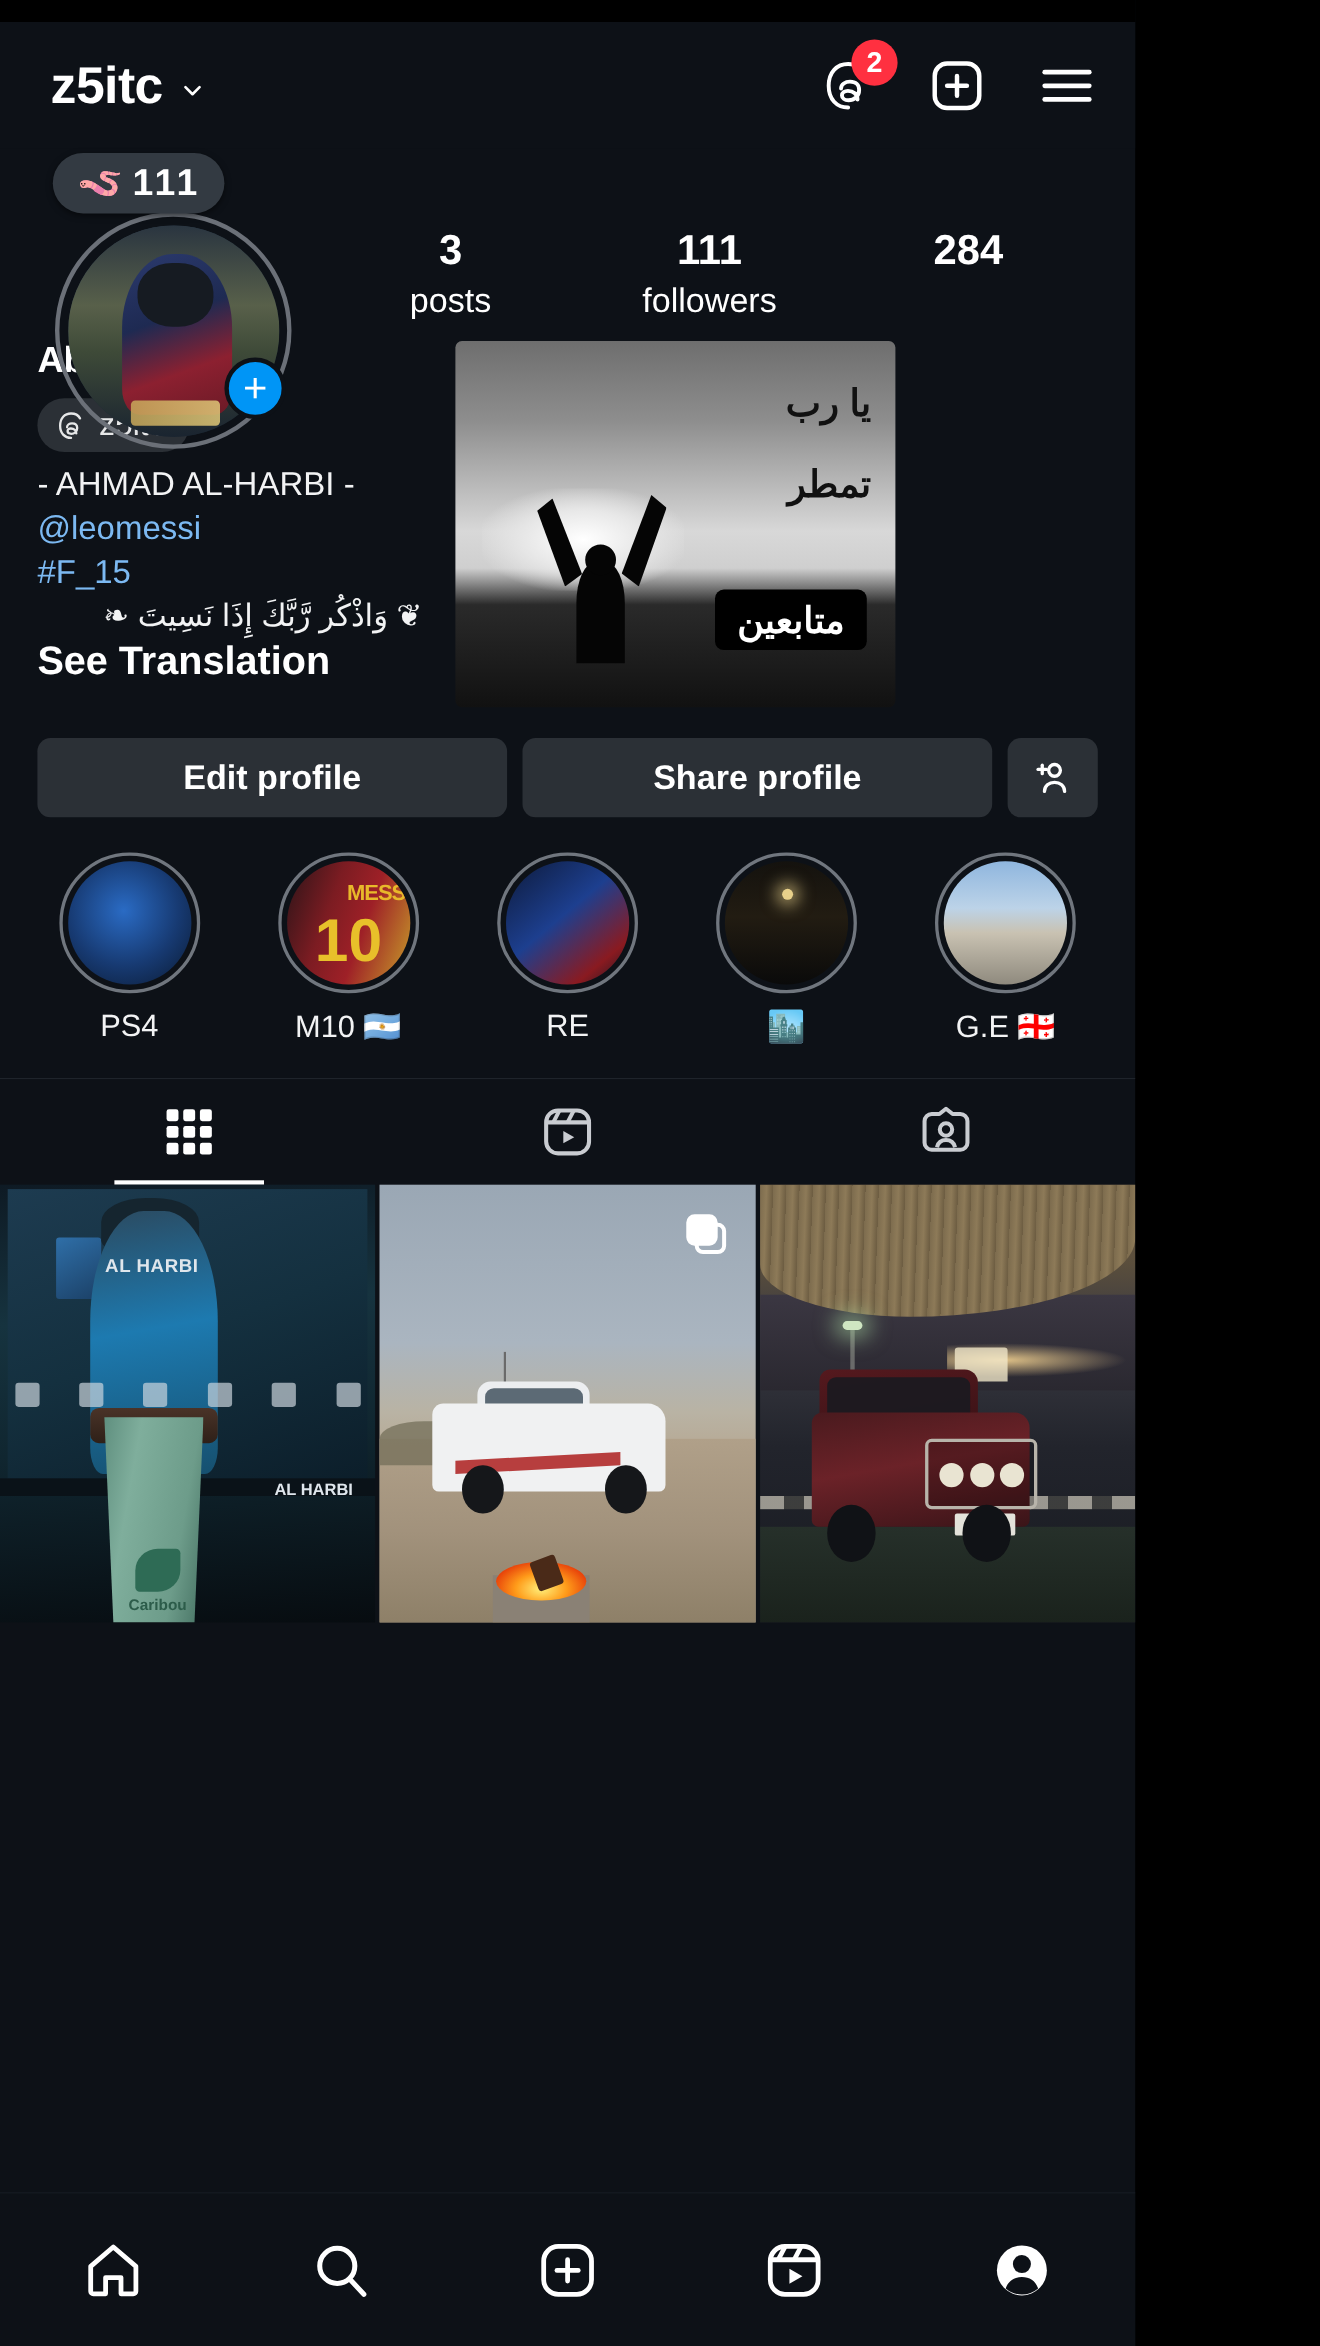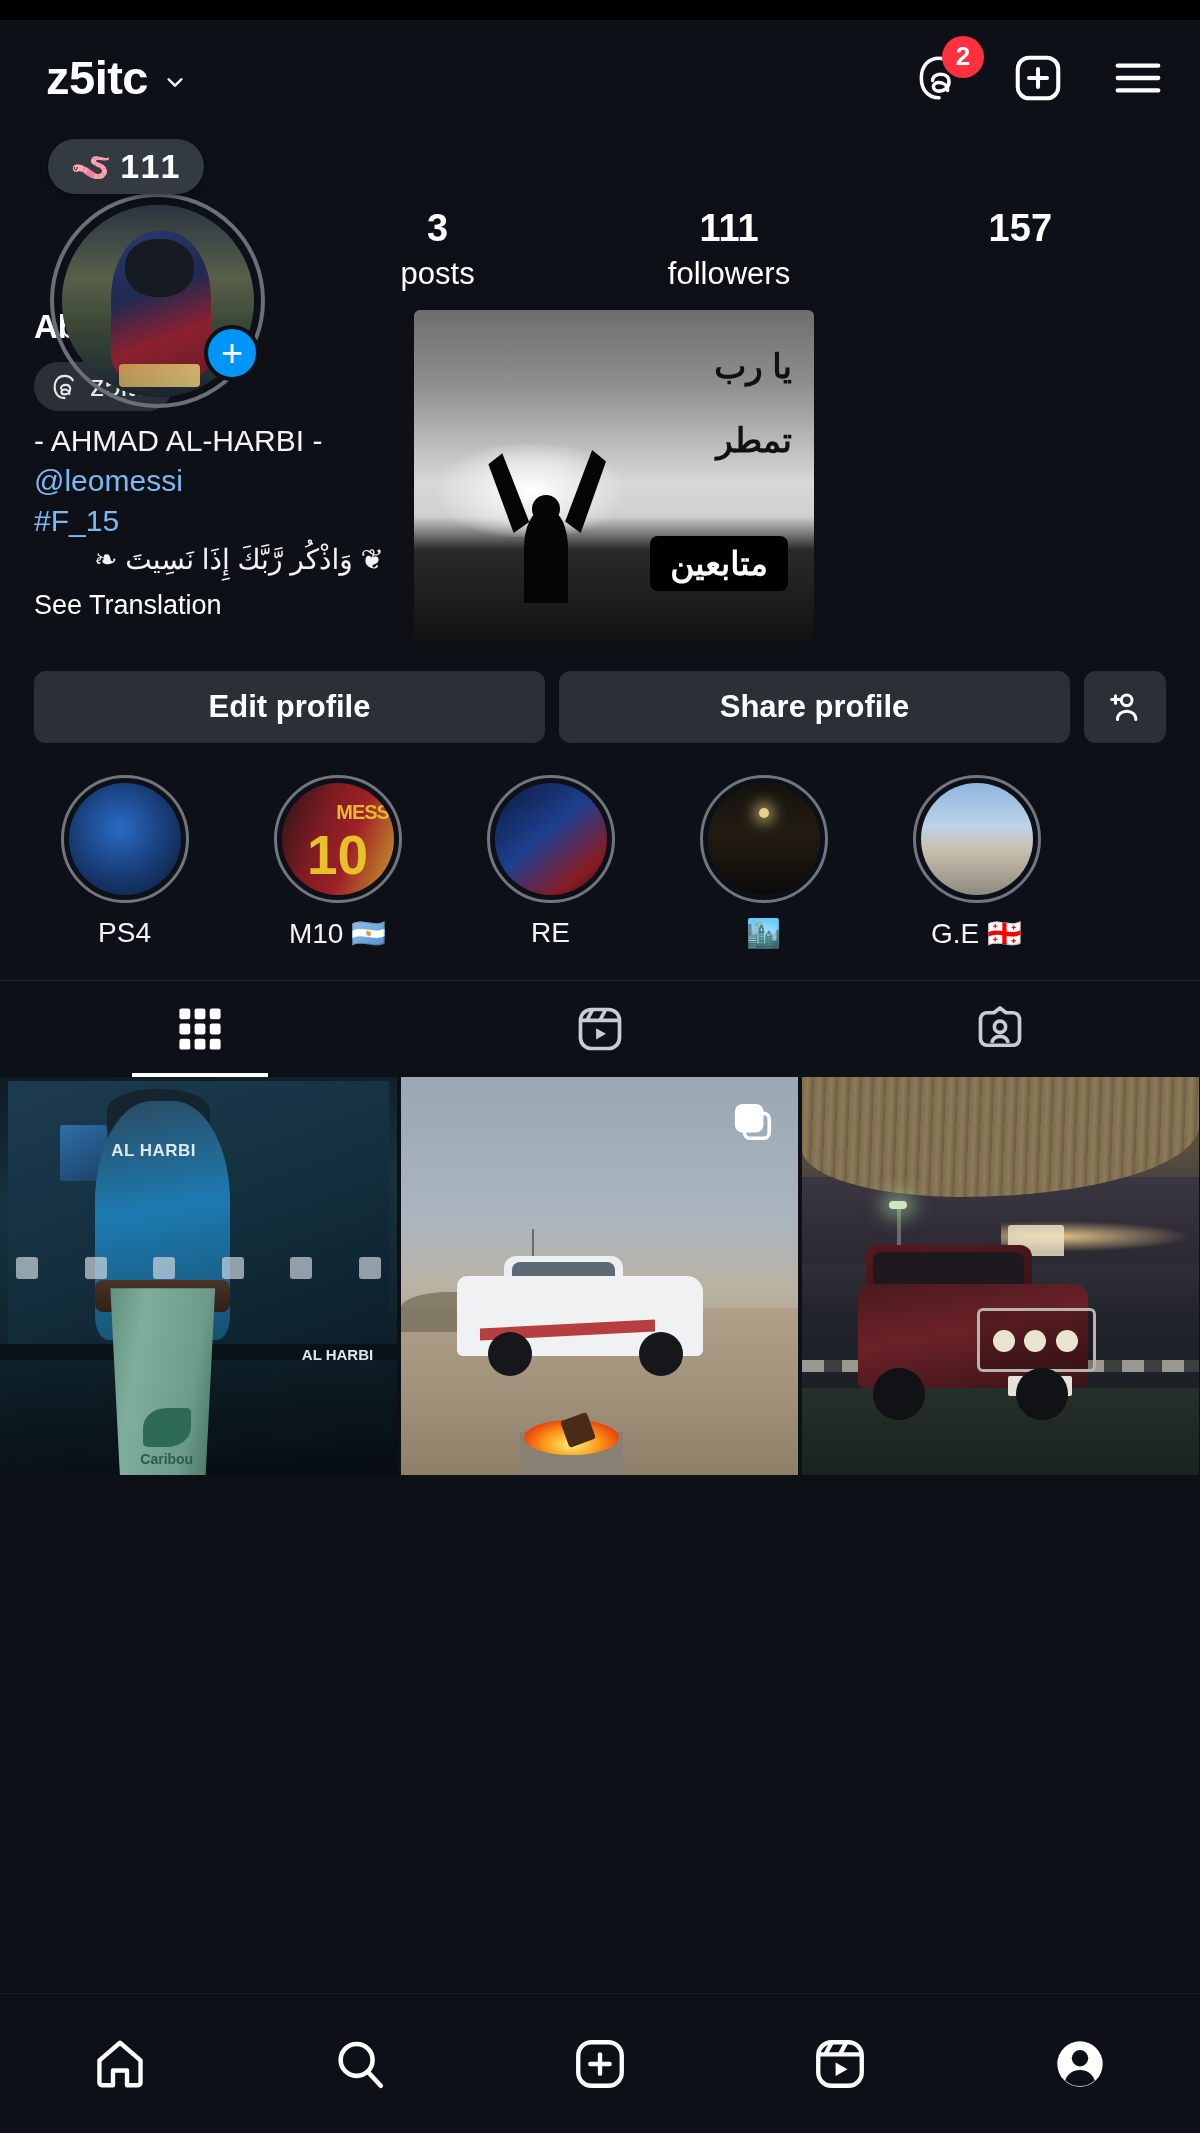--- a/index.html
+++ b/index.html
@@ -4,21 +4,21 @@
 <style>
   * { margin:0; padding:0; box-sizing:border-box; }
   html,body {
     width:1200px; height:2133px;
     background:#000;
     font-family:"Liberation Sans", sans-serif;
     overflow:hidden;
   }
   #app {
     position:relative;
-    width:1200px; height:2133px;
+    width:1032px; height:2133px;
     background:#0d1117;
     color:#fff;
   }
 
   
   .top-strip { height:20px; background:#000; }
 
   
   .header {
     height:115px;
@@ -106,21 +106,21 @@
   .bio-name .pronoun { font-weight:400; color:#a8abaf; }
   .threads-chip {
     display:inline-flex; align-items:center; gap:12px;
     background:#2b3036; border-radius:30px;
     padding:8px 22px 8px 16px; margin:12px 0 10px 0;
   }
   .threads-chip .tc-label { font-size:29px; color:#e6e7e8; }
   .bio-line { font-size:30px; line-height:1.32; color:#f2f3f4; }
   .bio-link { color:#7cb9f2; }
   .bio-ar { font-size:28px; direction:rtl; text-align:right; line-height:1.4; color:#f2f3f4; }
-  .see-trans { font-size:27px; font-weight:400; margin-top:11px; color:#fff; }
+  .see-trans { font-size:36px; font-weight:700; margin-top:1px; color:#fff; }
 
   .card-col { flex:1; padding-left:30px; padding-top:2px; }
   .profile-card {
     width:400px; height:333px;
     border-radius:6px; overflow:hidden; position:relative;
     background:linear-gradient(180deg,#6e6e6e 0%, #8e8e8e 22%, #d8d8d8 52%, #cfcfcf 62%, #2a2a2a 72%, #111 100%);
     text-align:right;
   }
   .pc-sun { position:absolute; left:6%; top:40%; width:46%; height:28%;
     background:radial-gradient(ellipse at center,#ffffff 0%,#e8e8e8 40%,rgba(200,200,200,0) 75%); }
@@ -355,21 +355,21 @@
     <div class="stats">
       <div class="stat">
         <div class="num">3</div>
         <div class="lbl">posts</div>
       </div>
       <div class="stat">
         <div class="num">111</div>
         <div class="lbl">followers</div>
       </div>
       <div class="stat">
-        <div class="num">157</div>
+        <div class="num">284</div>
       </div>
     </div>
   </div>
 
   <div class="bio-row">
     <div class="bio-col">
       <div class="bio-name">
         <span>Abu 7rb</span>
         <span class="pronoun">he</span>
       </div>

